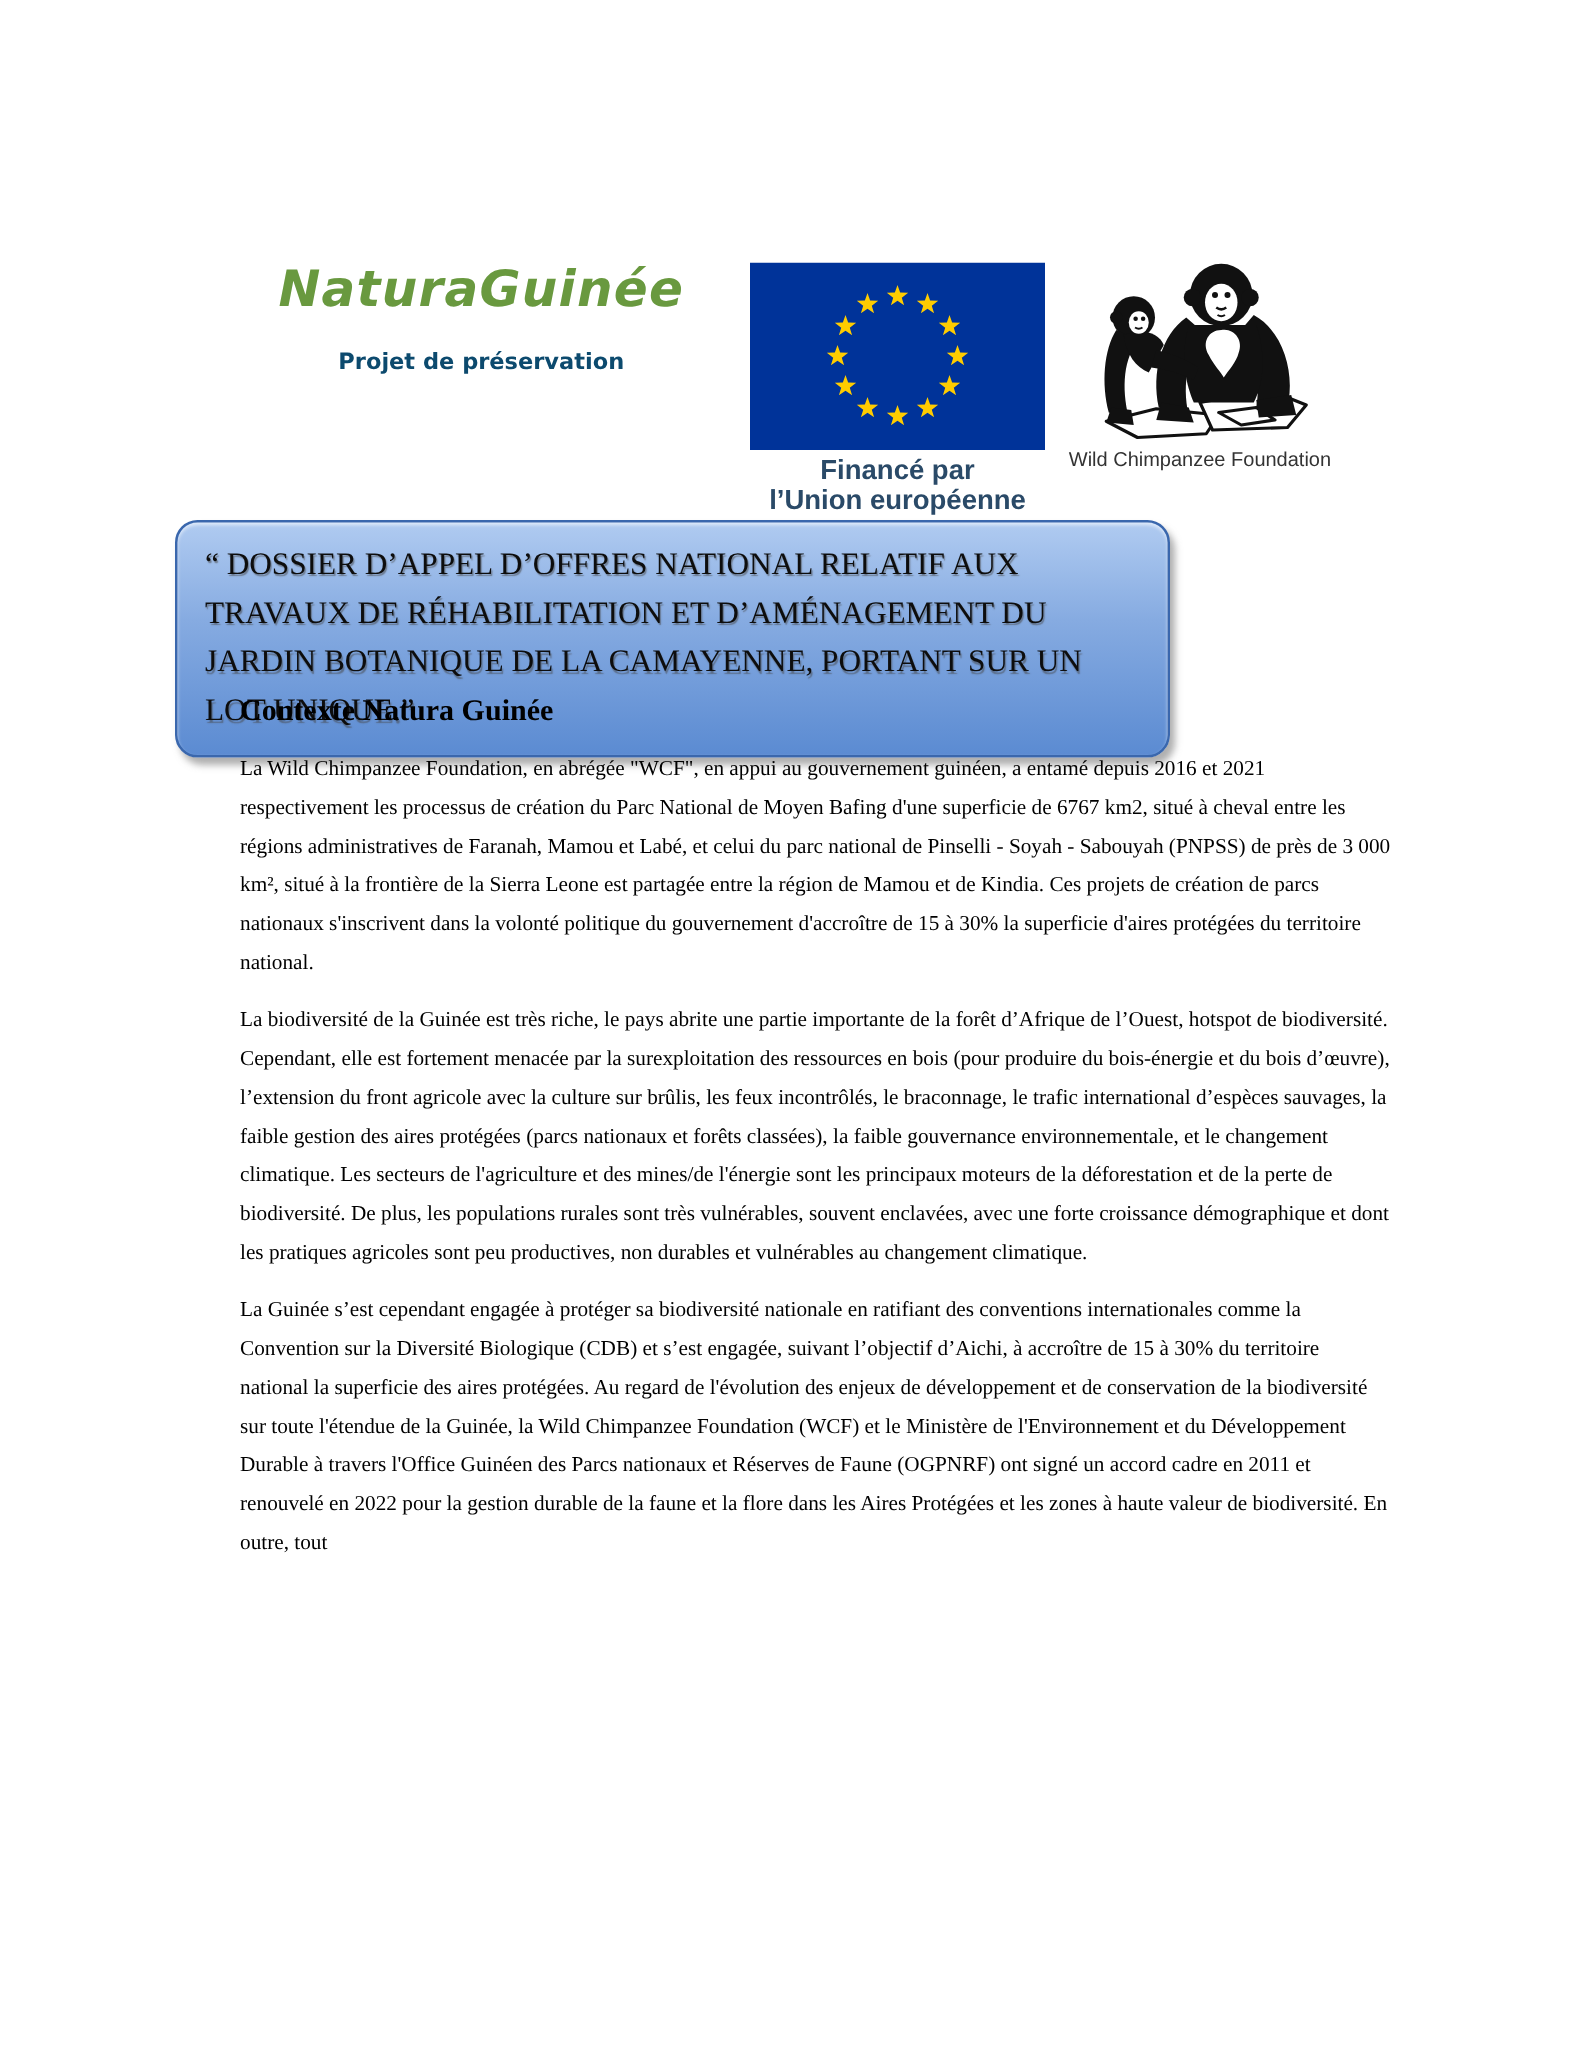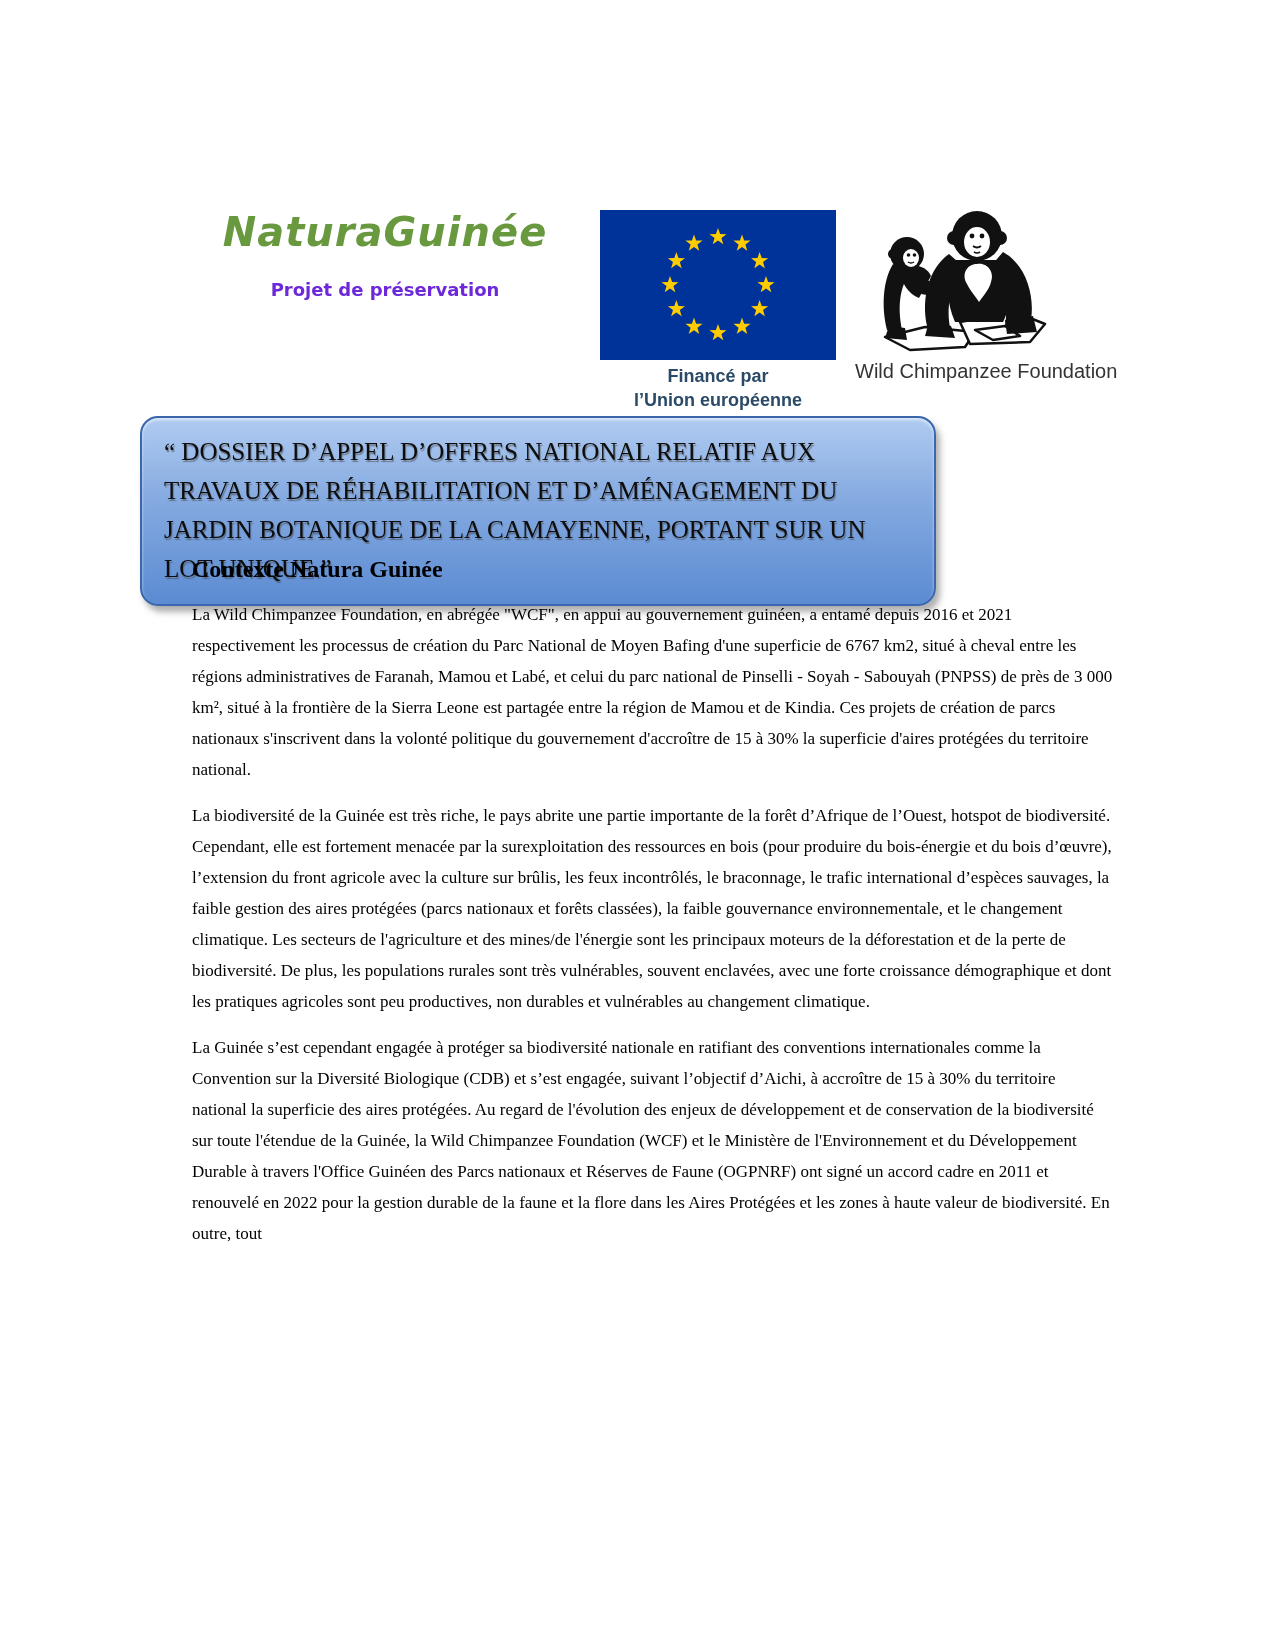--- a/index.html
+++ b/index.html
@@ -26,44 +26,44 @@
     letter-spacing:1px;
     color:#69993f;
     line-height:1.1;
   }
   .natura-tagline{
     margin-top:24px;
     font-family:"DejaVu Sans","Liberation Sans",sans-serif;
     font-weight:700;
     font-size:18px;
     line-height:24px;
-    color:#6d28d9;
+    color:#0c4a6e;
   }
   .eu-block{
     position:absolute;left:600px;top:210px;width:236px;
     text-align:center;
   }
   .eu-flag{display:block;width:236px;height:150px;}
   .eu-caption{
     margin-top:4px;
     font-family:"Liberation Sans","DejaVu Sans",sans-serif;
     font-weight:700;
-    font-size:18px;
+    font-size:22px;
     line-height:24px;
     color:#2a4a68;
   }
   .wcf-block{
     position:absolute;left:855px;top:202px;width:200px;
     text-align:center;
   }
   .wcf-art{display:block;width:200px;height:156px;}
   .wcf-caption{
     margin-top:2px;
     font-family:"Liberation Sans","DejaVu Sans",sans-serif;
-    font-size:20px;
+    font-size:16px;
     color:#333;
     white-space:nowrap;
   }
 
   
   .banner{
     position:absolute;left:140px;top:416px;width:796px;min-height:138px;
     box-sizing:border-box;
     border-radius:18px;
     border:2px solid #3a67ad;

